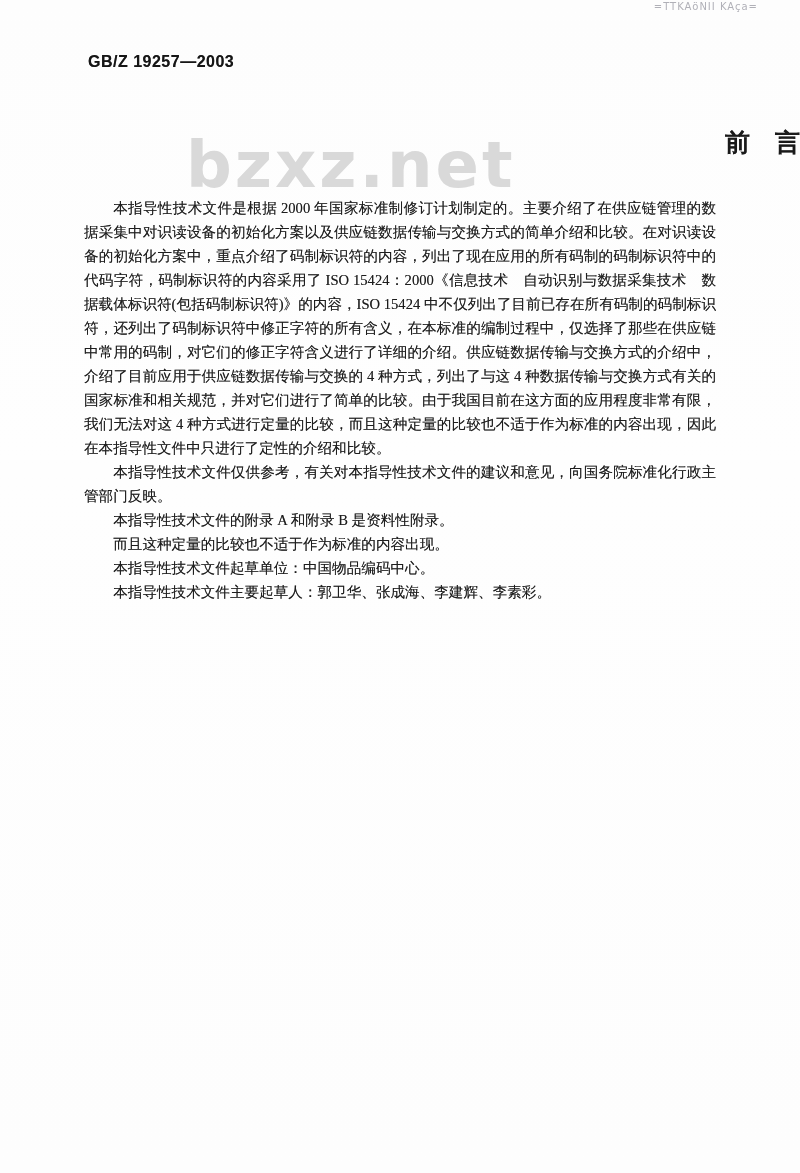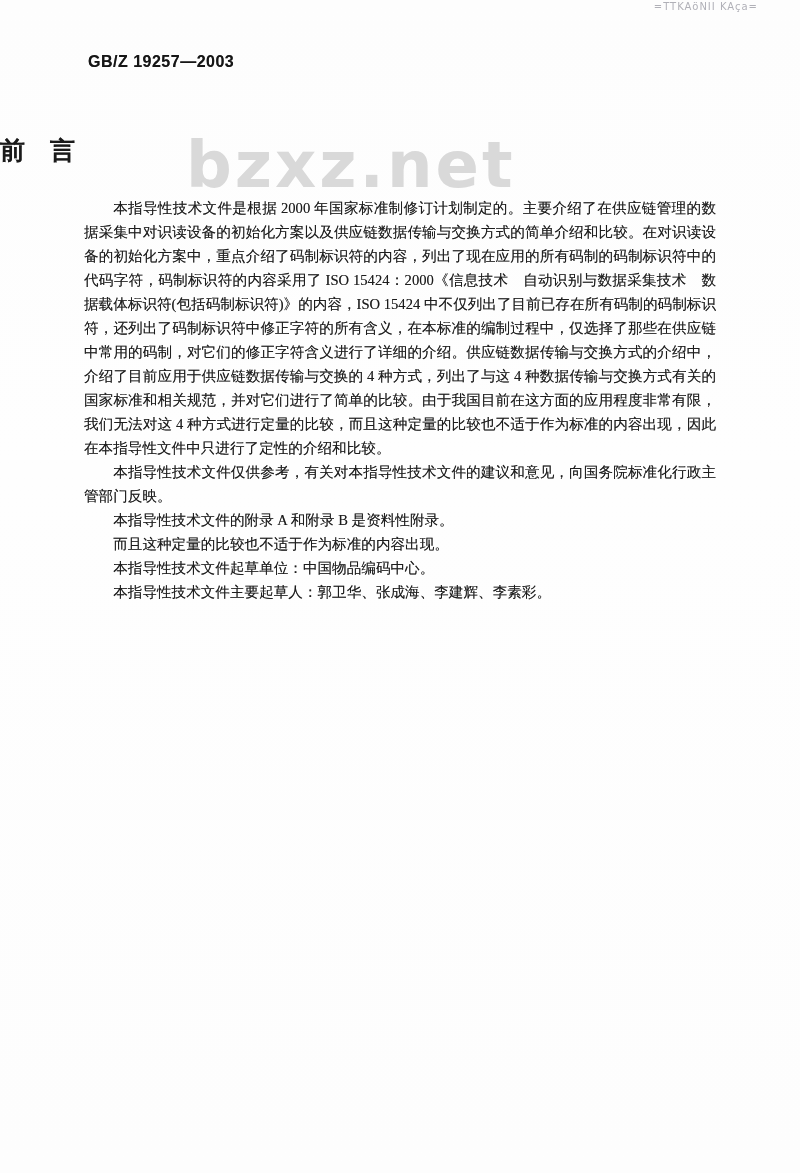--- a/index.html
+++ b/index.html
@@ -36,28 +36,27 @@
     letter-spacing: 0.5px;
     color: #161616;
     text-shadow: 0 0 0.5px rgba(0,0,0,0.55);
     text-align: right;
   }
   .title {
     position: absolute;
     top: 126px;
     left: 0;
     width: 100%;
-    text-align: left;
+    text-align: right;
     font-family: "Liberation Sans", "DejaVu Sans", sans-serif;
     font-weight: bold;
     font-size: 25px;
     color: #1a1a1a;
     text-shadow: 0 0 0.5px rgba(0,0,0,0.5);
     z-index: 2;
-    margin-top: 8px;
   }
   .watermark {
     position: absolute;
     left: 186px;
     top: 128px;
     font-family: "DejaVu Sans", sans-serif;
     font-weight: bold;
     font-size: 64px;
     letter-spacing: 3px;
     color: #d9d9d9;

